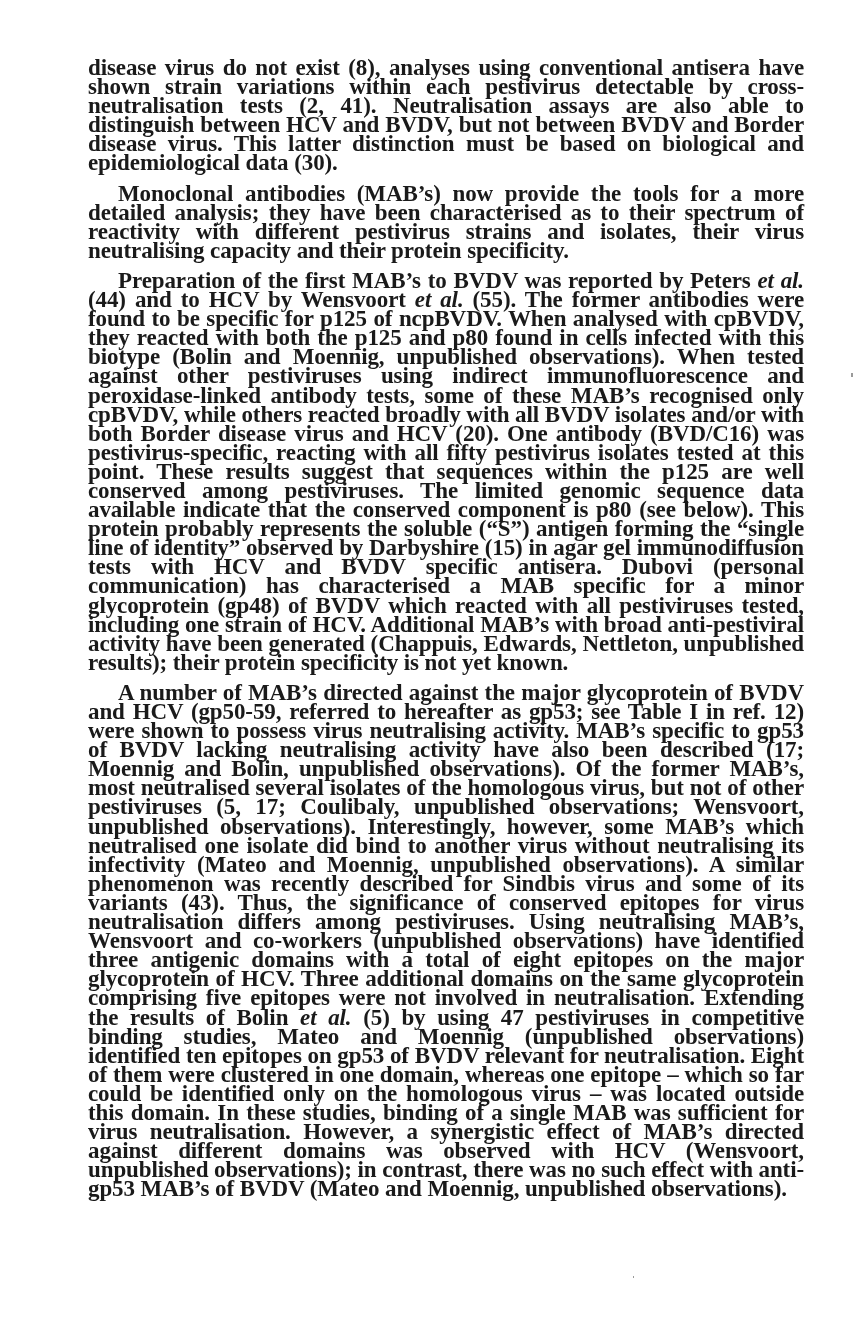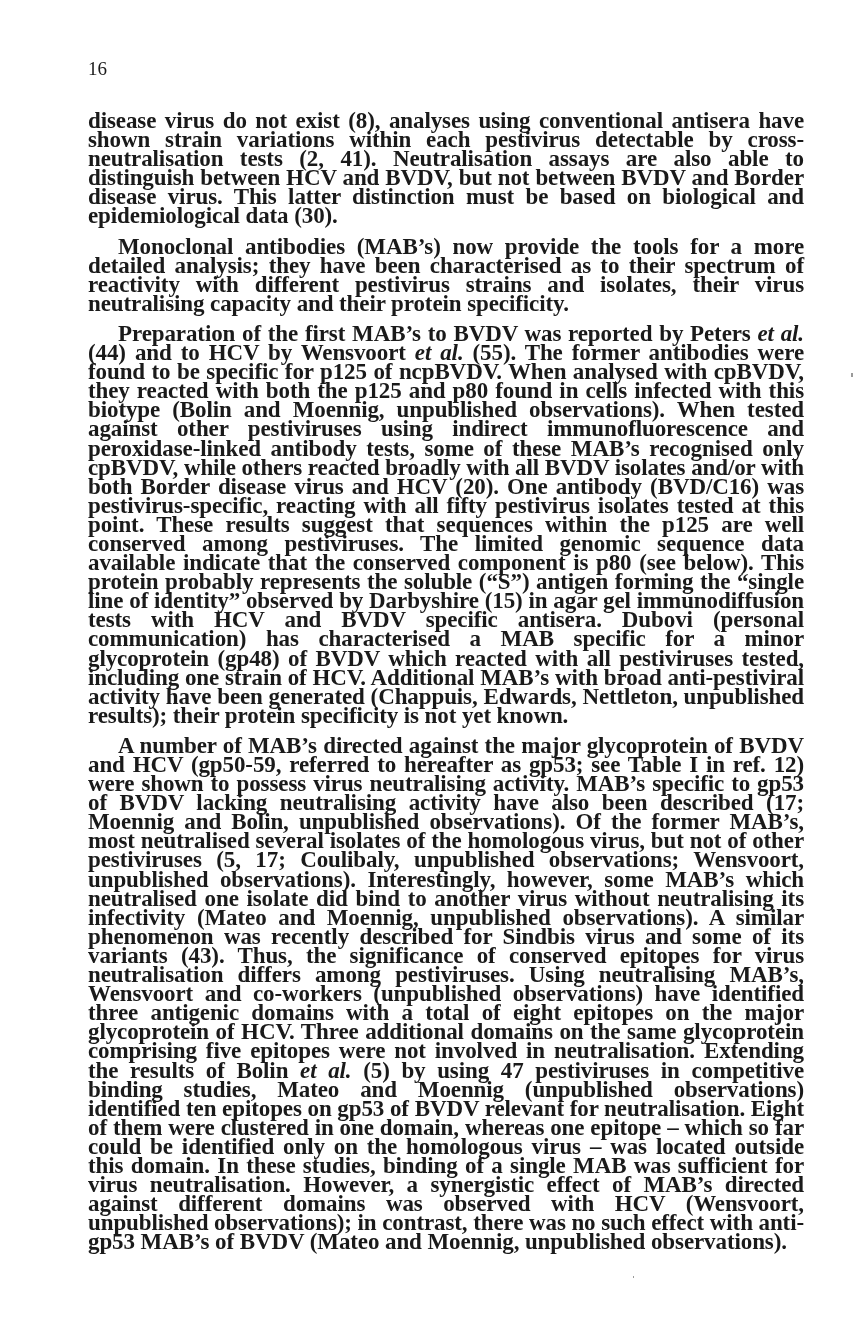--- a/index.html
+++ b/index.html
@@ -44,21 +44,20 @@
       position: absolute;
       width: 2px;
       height: 4px;
       background: #9a9a9a;
     }
   </style>
 </head>
 <body>
 
 <div class="page">
-  <div class="page-number">16</div>
 
   <p class="para">
     <span>disease virus do not exist (8), analyses using conventional antisera have shown strain variations within each pestivirus detectable by cross-neutralisation tests (2, 41). Neutralisation assays are also able to distinguish between HCV and BVDV, but not between BVDV and Border disease virus. This latter distinction must be based on biological and epidemiological data (30).</span>
   </p>
 
   <p class="para indent">
     <span>Monoclonal antibodies (MAB’s) now provide the tools for a more detailed analysis; they have been characterised as to their spectrum of reactivity with different pestivirus strains and isolates, their virus neutralising capacity and their protein specificity.</span>
   </p>
 
   <p class="para indent"><span>Preparation of the first MAB’s to BVDV was reported by Peters </span><span class="i">et al.</span><span> (44) and to HCV by Wensvoort </span><span class="i">et al.</span><span> (55). The former antibodies were found to be specific for p125 of ncpBVDV. When analysed with cpBVDV, they reacted with both the p125 and p80 found in cells infected with this biotype (Bolin and Moennig, unpublished observations). When tested against other pestiviruses using indirect immunofluorescence and peroxidase-linked antibody tests, some of these MAB’s recognised only cpBVDV, while others reacted broadly with all BVDV isolates and/or with both Border disease virus and HCV (20). One antibody (BVD/C16) was pestivirus-specific, reacting with all fifty pestivirus isolates tested at this point. These results suggest that sequences within the p125 are well conserved among pestiviruses. The limited genomic sequence data available indicate that the conserved component is p80 (see below). This protein probably represents the soluble (“S”) antigen forming the “single line of identity” observed by Darbyshire (15) in agar gel immunodiffusion tests with HCV and BVDV specific antisera. Dubovi (personal communication) has characterised a MAB specific for a minor glycoprotein (gp48) of BVDV which reacted with all pestiviruses tested, including one strain of HCV. Additional MAB’s with broad anti-pestiviral activity have been generated (Chappuis, Edwards, Nettleton, unpublished results); their protein specificity is not yet known.</span></p>

